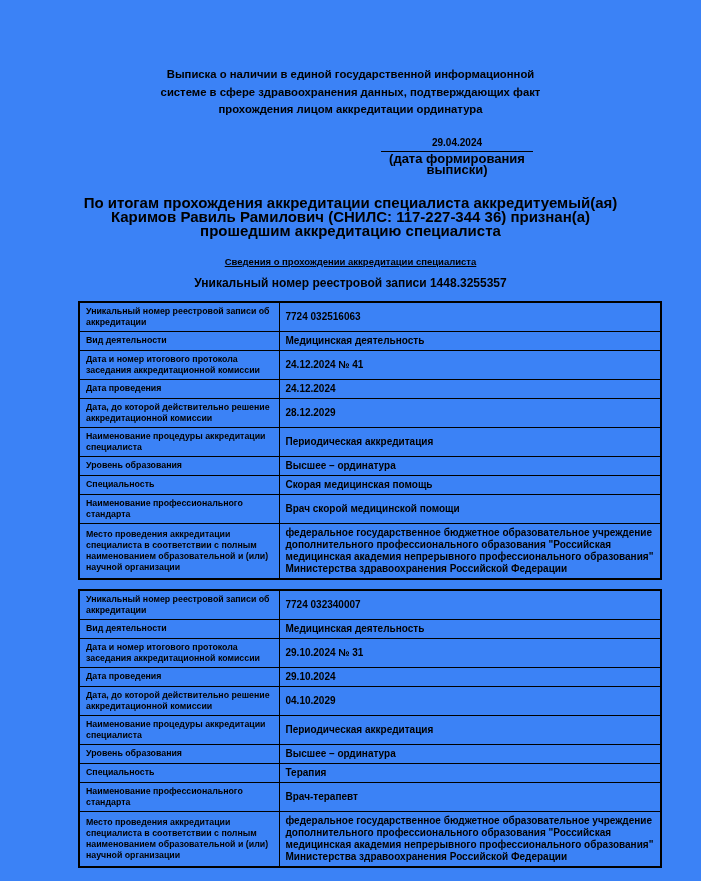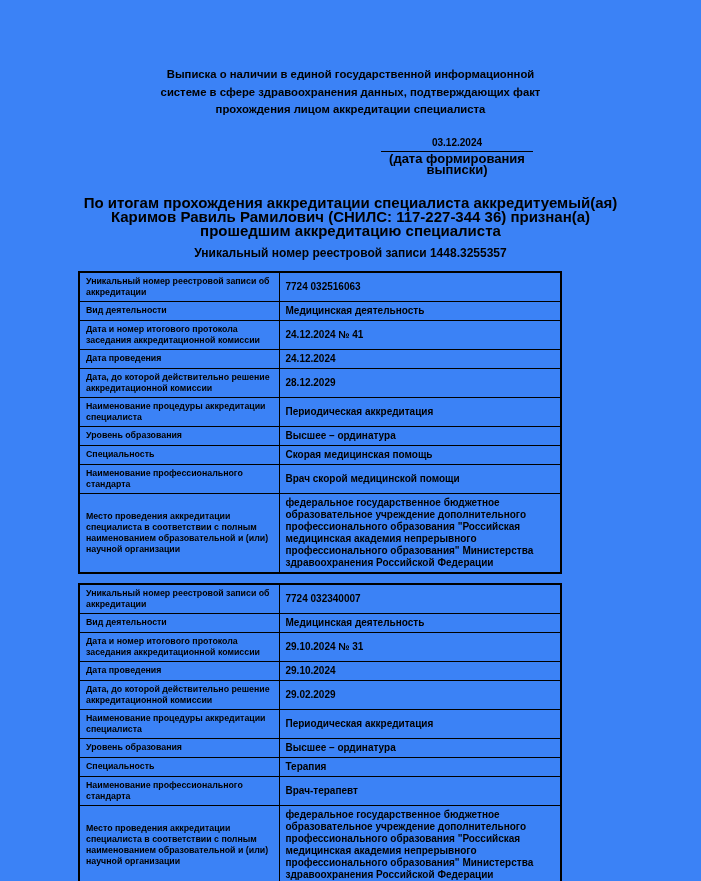--- a/index.html
+++ b/index.html
@@ -46,51 +46,52 @@
   }
   .registry-heading {
     margin-top: 8px;
     text-align: center;
     font-size: 12px; line-height: 15px;
   }
 
   table.acc {
     border-collapse: collapse;
     table-layout: fixed;
-    width: 484px;
+    width: 584px;
     margin: 10px 0 0 78px;
     border: 2px solid #000;
   }
   table.acc.second { margin-top: 9px; }
   table.acc td {
     border: 1px solid #000;
     padding: 3px 6px;
     vertical-align: middle;
   }
   td.cell-label { width: 200px; font-size: 8.8px; line-height: 11px; }
   td.cell-value { font-size: 10px;  line-height: 12px; }
 </style>
 </head>
 <body>
 
 <div class="page">
 
   <div class="title-block">
     <div class="title-line">Выписка о наличии в единой государственной информационной</div>
     <div class="title-line">системе в сфере здравоохранения данных, подтверждающих факт</div>
-    <div class="title-line">прохождения лицом аккредитации специалиста</div>
+    <div class="title-line">прохождения лицом аккредитации ординатура</div>
   </div>
 
   <div class="date-block">
-    <div class="date-value">03.12.2024</div>
+    <div class="date-value">29.04.2024</div>
     <div class="date-caption">(дата формирования выписки)</div>
   </div>
 
   <p class="intro">По итогам прохождения аккредитации специалиста аккредитуемый(ая) Каримов Равиль Рамилович (СНИЛС: 117-227-344 36) признан(а) прошедшим аккредитацию специалиста</p>
 
+  <div class="section-heading">Сведения о прохождении аккредитации специалиста</div>
 
   <div class="registry-heading">Уникальный номер реестровой записи 1448.3255357</div>
 
   <table class="acc">
     <tbody>
       <tr>
         <td class="cell-label">Уникальный номер реестровой записи об аккредитации</td>
         <td class="cell-value">7724 032516063</td>
       </tr>
       <tr>
@@ -145,21 +146,21 @@
       <tr>
         <td class="cell-label">Дата и номер итогового протокола заседания аккредитационной комиссии</td>
         <td class="cell-value">29.10.2024 № 31</td>
       </tr>
       <tr>
         <td class="cell-label">Дата проведения</td>
         <td class="cell-value">29.10.2024</td>
       </tr>
       <tr>
         <td class="cell-label">Дата, до которой действительно решение аккредитационной комиссии</td>
-        <td class="cell-value">29.02.2029</td>
+        <td class="cell-value">04.10.2029</td>
       </tr>
       <tr>
         <td class="cell-label">Наименование процедуры аккредитации специалиста</td>
         <td class="cell-value">Периодическая аккредитация</td>
       </tr>
       <tr>
         <td class="cell-label">Уровень образования</td>
         <td class="cell-value">Высшее – ординатура</td>
       </tr>
       <tr>

